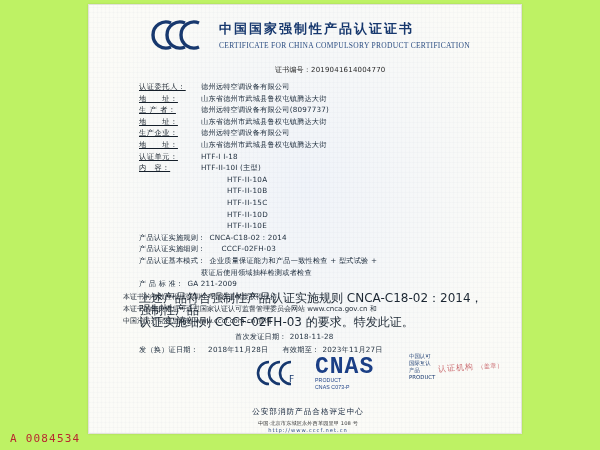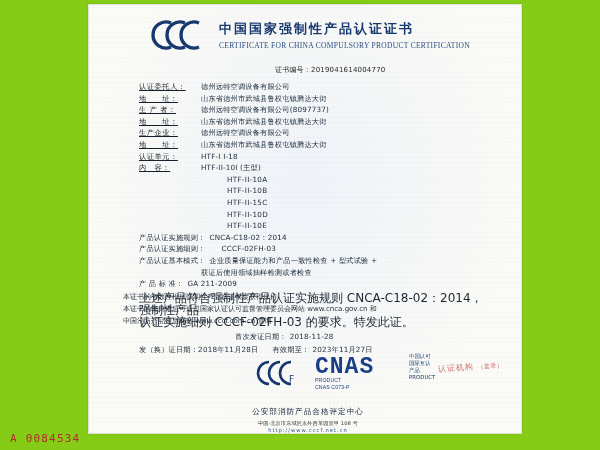--- a/index.html
+++ b/index.html
@@ -10,21 +10,21 @@
     width: 600px;
     height: 450px;
     background: #ffffff;
     font-family: "Liberation Sans", sans-serif;
     overflow: hidden;
   }
   .page {
     position: relative;
     width: 600px;
     height: 450px;
-    background: #84cc16;
+    background: #bef264;
   }
   
   .cert {
     position: absolute;
     left: 88px;
     top: 4px;
     width: 432px;
     height: 428px;
     background: #fbfbf7;
     border: 1px solid #e3e2da;
@@ -336,21 +336,21 @@
 
         <div class="para" style="margin-top:2px">上述产品符合强制性产品认证实施规则 CNCA-C18-02：2014，强制性产品</div>
         <div class="para">认证实施细则 CCCF-02FH-03 的要求。特发此证。</div>
 
         <div class="row" style="margin-top:3px; margin-left:96px">
           <span class="val">首次发证日期：</span>
           <span class="val" style="margin-left:3px">2018-11-28</span>
         </div>
         <div class="row" style="margin-top:2px">
           <span class="val">发（换）证日期：</span>
-          <span class="val" style="margin-left:0">2018年11月28日</span>
+          <span class="val" style="margin-left:10px">2018年11月28日</span>
           <span class="val" style="margin-left:14px">有效期至：</span>
           <span class="val" style="margin-left:3px">2023年11月27日</span>
         </div>
       </div>
 
       <div class="center-note">
         <div>本证书的有效性根据强制性产品认证年度获得保持</div>
         <div>本证书的相关信息可通过国家认证认可监督管理委员会网站 www.cnca.gov.cn 和</div>
         <div>中国消防产品信息网站 www.cccf.com.cn 查询</div>
       </div>

